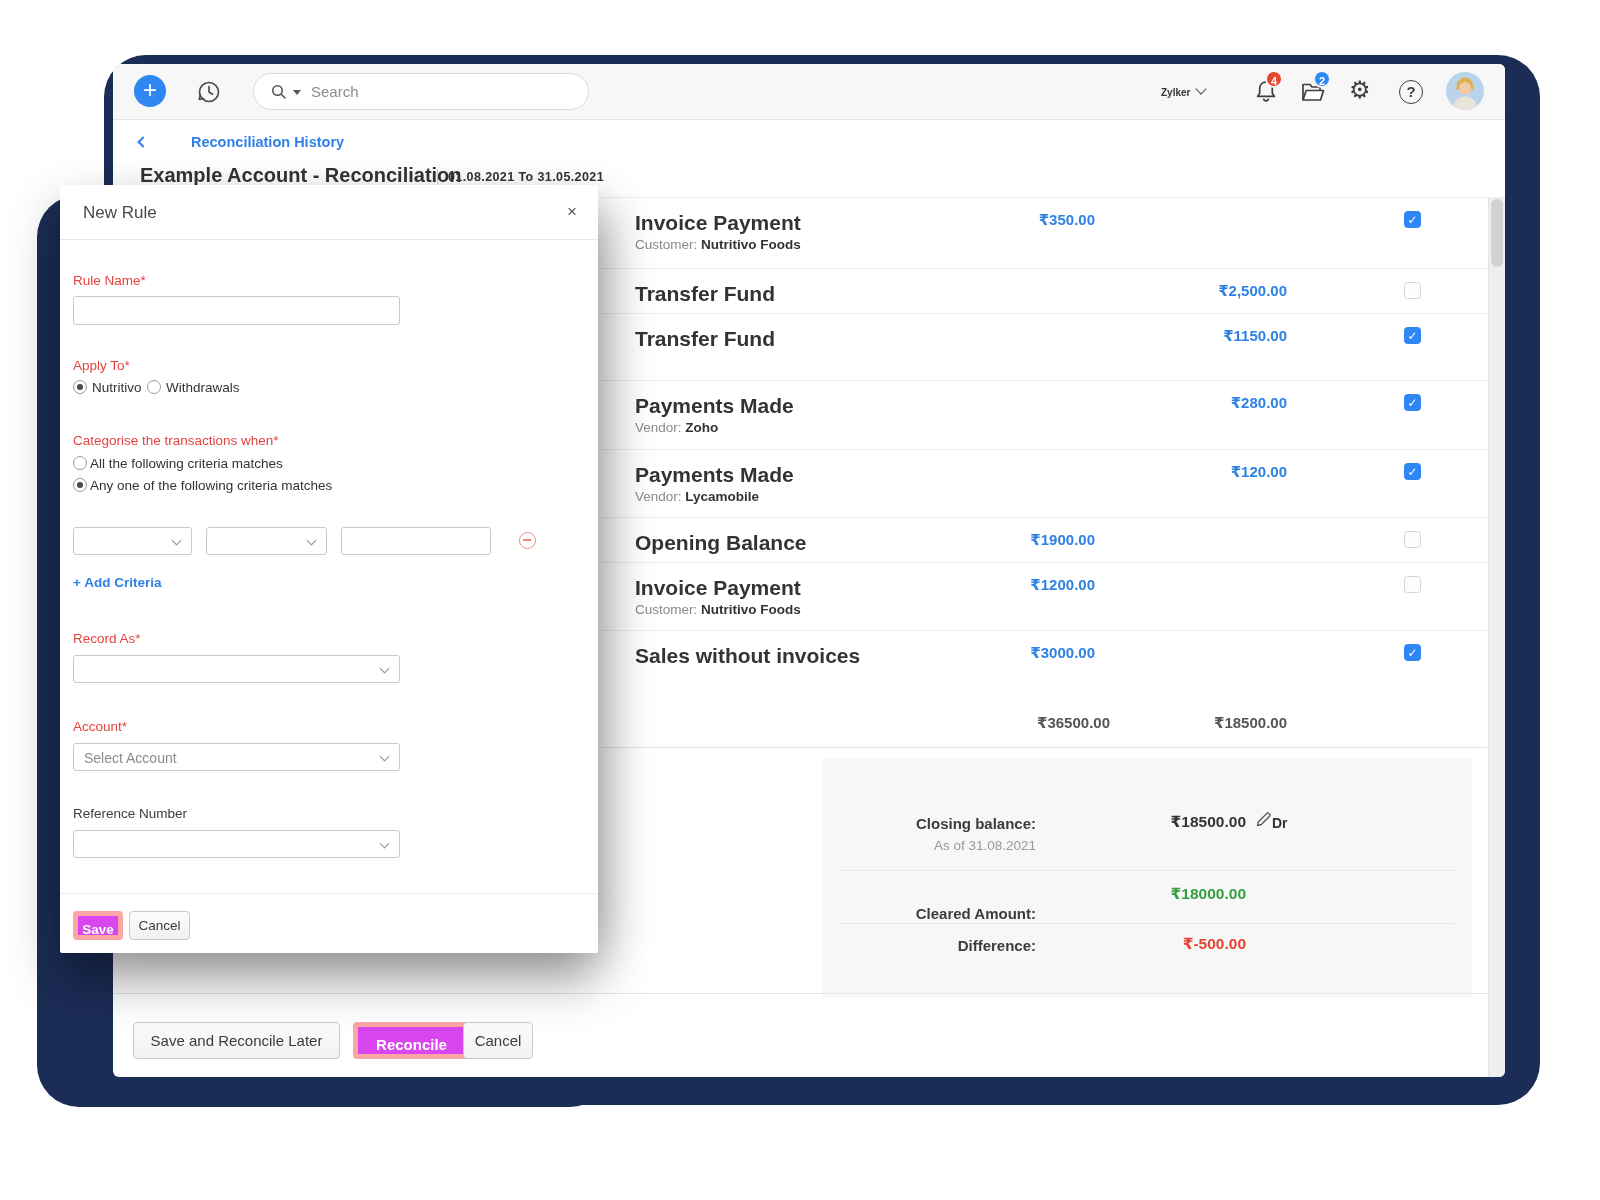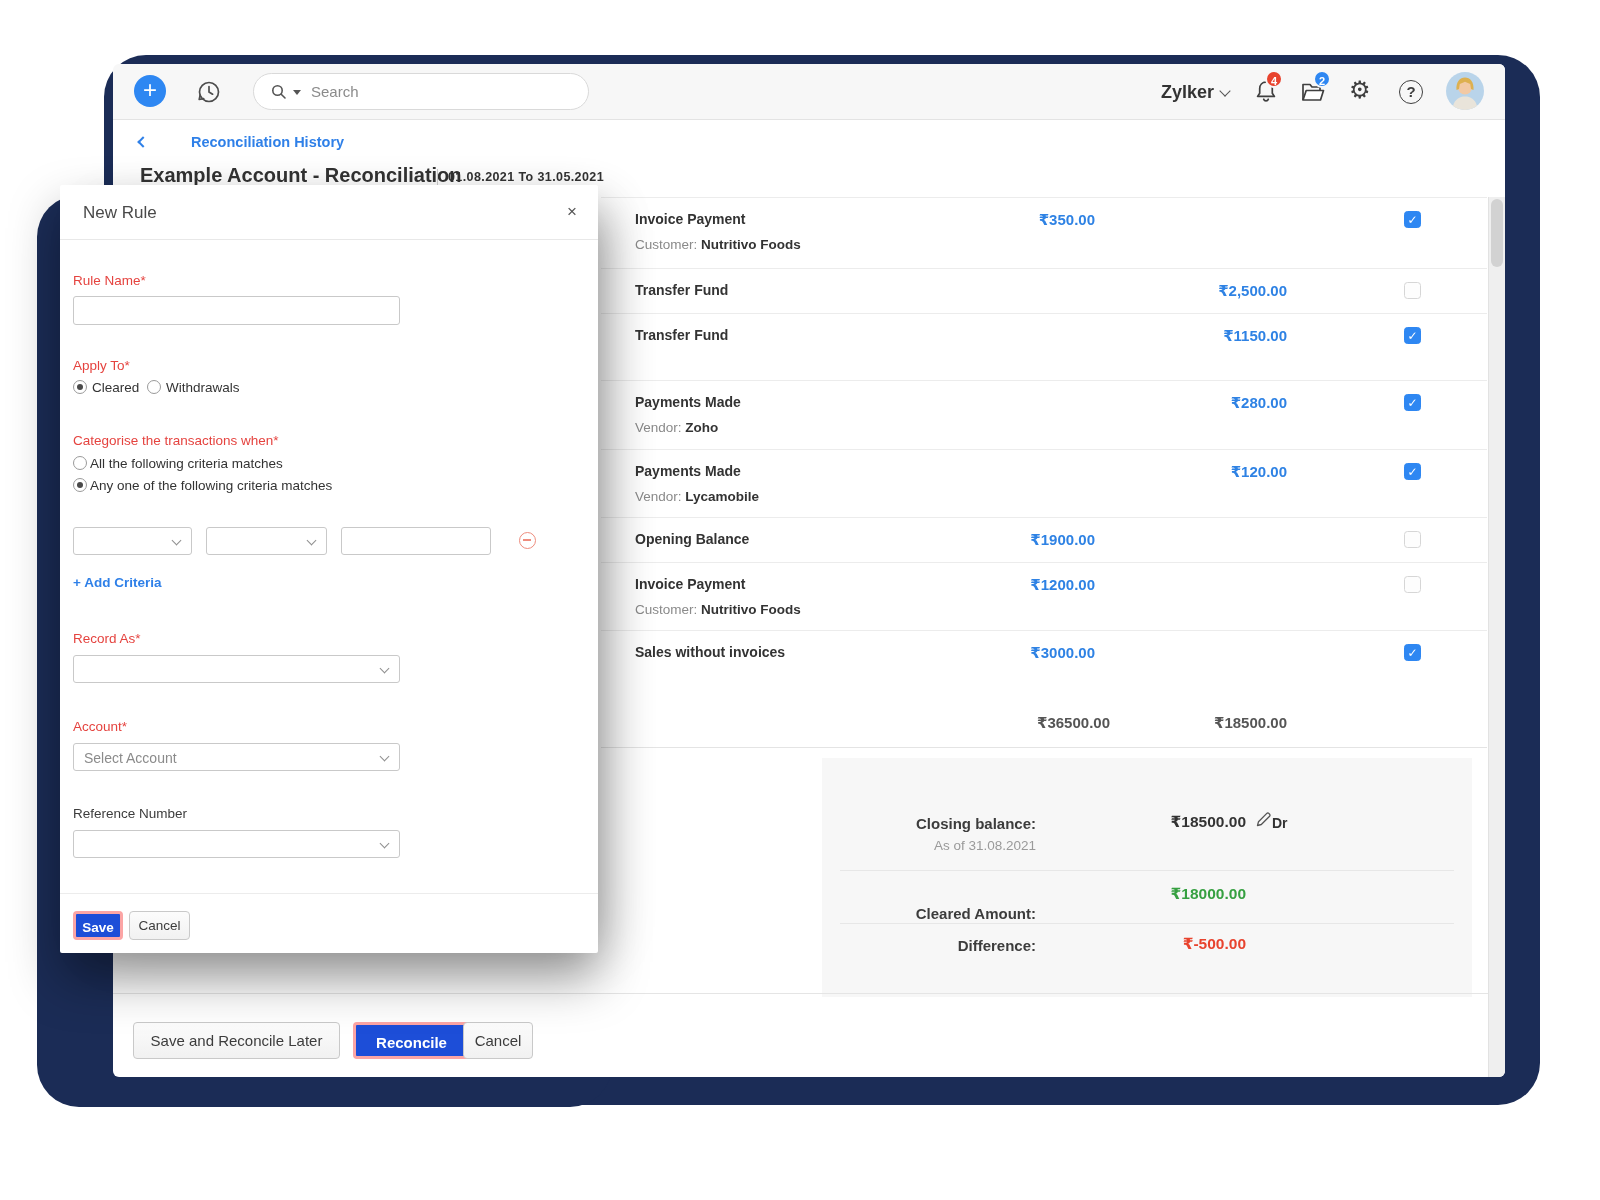--- a/index.html
+++ b/index.html
@@ -15,41 +15,41 @@
   .app { left:113px; top:64px; width:1392px; height:1013px; background:#fff; border-radius:6px; overflow:hidden; }
 
   
   .topbar { left:0; top:0; width:100%; height:56px; background:#f7f7f7; border-bottom:1px solid #e3e3e3; }
   .plus-btn { left:21px; top:11px; width:32px; height:32px; border-radius:50%; background:#2e87f2; color:#fff;
     font-size:24px; line-height:29px; text-align:center; font-weight:400; cursor:pointer; }
   .icon-btn svg { display:block; }
   .search-pill { left:140px; top:9px; width:336px; height:37px; background:#fff; border:1px solid #d9d9d9; border-radius:19px; }
   .search-txt { color:#8b8b8b; font-size:15px; }
   .caret-down { width:0; height:0; border-left:4px solid transparent; border-right:4px solid transparent; border-top:5px solid #555; }
-  .org-label { font-size:18px; color:#333; font-weight:700; }
+  .org-label { font-size:10px; color:#333; font-weight:700; }
   .org-chev { width:8px; height:8px; border-right:1.6px solid #555; border-bottom:1.6px solid #555; transform:rotate(45deg); display:inline-block; margin-left:7px; margin-bottom:3px; }
   .badge { position:absolute; width:18px; height:18px; border-radius:50%; color:#fff; font-size:11px; font-weight:700;
     text-align:center; line-height:18px; border:2px solid #f7f7f7; }
   .badge-red { background:#e8432e; }
   .badge-blue { background:#2e87f2; }
   .help-circle { width:24px; height:24px; border:1.8px solid #3f3f3f; border-radius:50%; color:#3f3f3f; font-size:15px;
     font-weight:700; text-align:center; line-height:21px; }
   .gear-glyph { font-size:24px; color:#3f3f3f; line-height:26px; }
 
   
   .breadcrumb { color:#2f80e8; font-size:14.5px; font-weight:700; cursor:pointer;margin-left:36px; }
   .bc-chev { width:8px; height:8px; border-left:2px solid #2f80e8; border-bottom:2px solid #2f80e8; transform:rotate(45deg); display:inline-block; margin-right:8px; margin-bottom:1px; }
   .page-title { font-size:20px; font-weight:700; color:#333; }
   .title-sep { width:1px; height:17px; background:#cfcfcf; }
   .date-range { font-size:12.5px; font-weight:700; color:#333; letter-spacing:.4px; }
 
   
   .tbl { left:488px; top:133px; width:886px; height:560px; border-top:1px solid #ececec; }
   .trow { position:absolute; left:0; width:100%; border-bottom:1px solid #ececec; }
-  .trow-title { position:absolute; left:34px; top:13px; font-size:14px; font-weight:700; color:#333; }
+  .trow-title { position:absolute; left:34px; top:13px; font-size:21px; font-weight:700; color:#333; }
   .trow-sub { position:absolute; left:34px; top:39px; font-size:13.5px; color:#8a8a8a; }
   .trow-sub b { color:#333; font-weight:700; }
   .amt { position:absolute; top:13px; font-size:15px; font-weight:700; color:#2e82e4; }
   .amt-dep { right:392px; } .amt-wdr { right:200px; }
   .cbx { position:absolute; left:803px; top:13px; width:17px; height:17px; border-radius:3.5px; border:1px solid #d6d6d6;
     background:#fdfdfd; cursor:pointer; text-align:center; }
   .cbx.on { background:#2e87f2; border-color:#2e87f2; color:#fff; font-size:12px; line-height:16px; font-weight:700; }
   .totals { position:absolute; left:0; top:514px; width:100%; height:36px; border-bottom:1px solid #e4e4e4; }
   .total-val { position:absolute; top:2px; font-size:15px; font-weight:700; color:#555; }
 
@@ -59,21 +59,21 @@
   .sum-sub { position:absolute; right:436px; font-size:13.5px; color:#9a9a9a; }
   .sum-val { position:absolute; right:226px; font-size:15.5px; font-weight:700; color:#333; }
   .sum-val.green { color:#36a041; } .sum-val.red { color:#e8432e; }
   .sum-div { position:absolute; left:18px; width:614px; height:1px; background:#e7e7e7; }
   .dr-label { position:absolute; left:450px; font-size:14px; font-weight:700; color:#333; }
 
   
   .app-footer-line { left:0; top:929px; width:100%; height:1px; background:#e5e5e5; }
   .btn { position:absolute; border-radius:4px; font-size:15px; text-align:center; cursor:pointer; }
   .btn-gray { background:linear-gradient(#fcfcfc,#f1f1f1); border:1px solid #c9c9c9; color:#3c3c3c; }
-  .btn-red { background:#1d4ed8; border:3px solid #fca5a5; color:#fff; font-weight:700; }
+  .btn-red { background:#d946ef; border:5px solid #fca5a5; color:#fff; font-weight:700; }
 
   
   .scroll-track { left:1375px; top:133px; width:17px; height:880px; background:#efefef; border-left:1px solid #e2e2e2; }
   .scroll-thumb { position:absolute; left:2px; top:2px; width:12px; height:68px; background:#d2d2d2; border-radius:6px; }
 
   
   .modal { left:60px; top:185px; width:538px; height:768px; background:#fff; border-radius:2px; z-index:10;
     box-shadow:0 26px 50px rgba(0,0,0,.38), 24px 10px 50px -18px rgba(0,0,0,.2); }
   .modal-header { position:absolute; left:0; top:0; width:100%; height:55px; border-bottom:1px solid #e8e8e8; }
   .modal-title { position:absolute; left:23px; top:18px; font-size:17px; color:#4a4a4a; }
@@ -277,21 +277,21 @@
   <div class="modal-header">
     <span class="modal-title">New Rule</span>
     <span class="modal-close">×</span>
   </div>
 
   <span class="red-lbl" style="top:88px;">Rule Name*</span>
   <div class="inp" style="left:13px; top:111px; width:327px; height:29px;"></div>
 
   <span class="red-lbl" style="top:173px;">Apply To*</span>
   <span class="radio on" style="left:13px; top:195px;"></span>
-  <span class="radio-lbl" style="left:32px; top:195px;">Cleared</span>
+  <span class="radio-lbl" style="left:32px; top:195px;">Nutritivo</span>
   <span class="radio" style="left:87px; top:195px;"></span>
   <span class="radio-lbl" style="left:106px; top:195px;">Withdrawals</span>
 
   <span class="red-lbl" style="top:248px;">Categorise the transactions when*</span>
   <span class="radio" style="left:13px; top:271px;"></span>
   <span class="radio-lbl" style="left:30px; top:271px;">All the following criteria matches</span>
   <span class="radio on" style="left:13px; top:293px;"></span>
   <span class="radio-lbl" style="left:30px; top:293px;">Any one of the following criteria matches</span>
 
   <div class="sel" style="left:13px; top:342px; width:119px; height:28px;">

